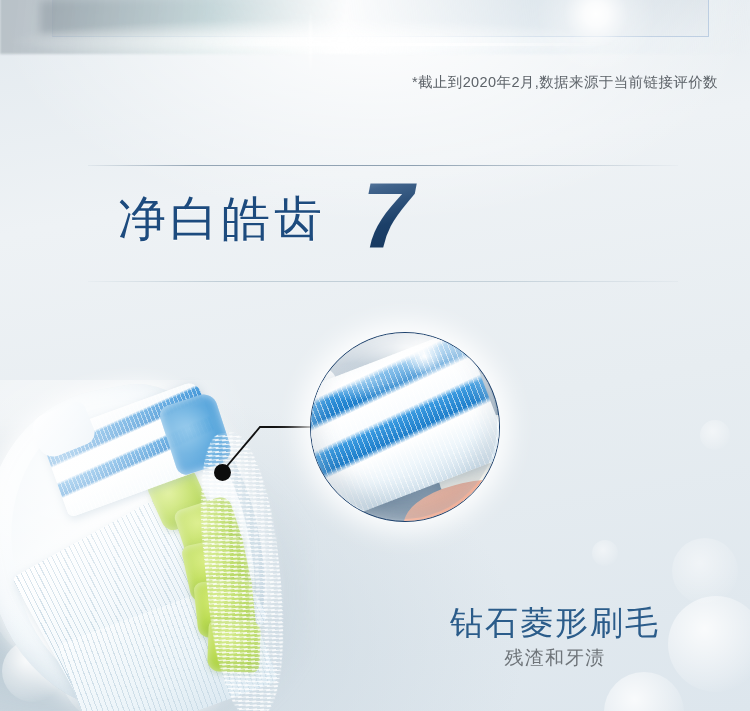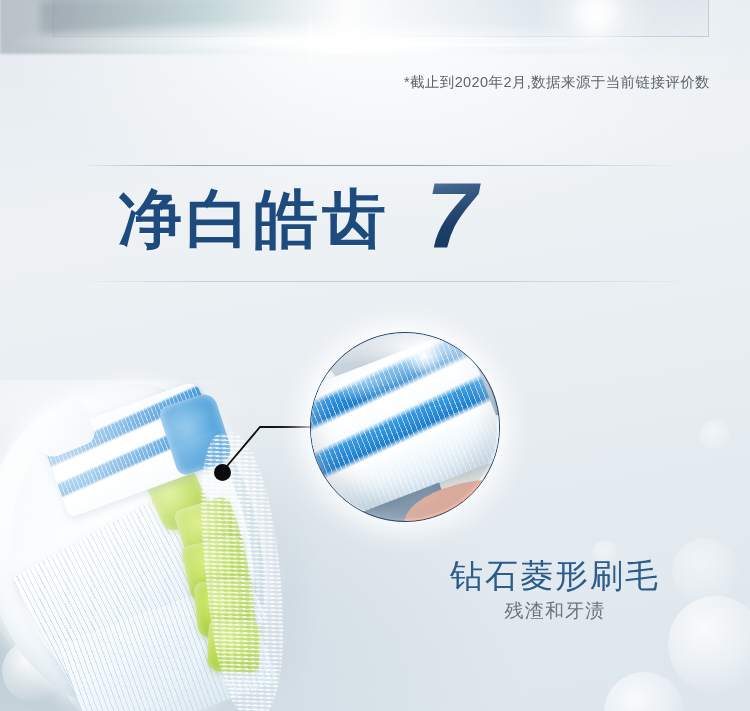--- a/index.html
+++ b/index.html
@@ -56,41 +56,41 @@
   .bk-soft{background:radial-gradient(circle at 38% 34%, rgba(255,255,255,.82), rgba(255,255,255,.22) 60%, rgba(255,255,255,0) 78%);}
   .bk-dim{background:radial-gradient(circle at 42% 38%, rgba(255,255,255,.5), rgba(255,255,255,.12) 62%, rgba(255,255,255,0) 80%);}
   .darkwash{
     position:absolute;left:-120px;top:430px;width:430px;height:340px;
     background:radial-gradient(ellipse at 42% 48%, rgba(160,180,192,.55) 0%, rgba(170,188,198,.28) 48%, rgba(180,196,206,0) 76%);
     filter:blur(6px);
   }
 
   
   .disclaimer{
-    position:absolute;right:40px;top:73px;
+    position:absolute;right:32px;top:73px;
     font-size:14.5px;color:#5d6369;letter-spacing:.4px;white-space:nowrap;
   }
 
   
   .rule{
     position:absolute;height:1px;
     background:linear-gradient(90deg, rgba(150,168,184,.12) 0%, rgba(118,140,160,.75) 18%, rgba(118,140,160,.8) 55%, rgba(150,168,184,.35) 88%, rgba(150,168,184,.05) 100%);
   }
   .rule-top{left:88px;top:165px;width:590px;}
   .rule-bottom{left:88px;top:281px;width:590px;
     background:linear-gradient(90deg, rgba(150,168,184,.05) 0%, rgba(150,172,186,.5) 22%, rgba(150,172,186,.45) 70%, rgba(150,168,184,.08) 100%);}
 
   
   .headline{
     position:absolute;left:118px;top:178px;height:82px;
     display:flex;align-items:center;
   }
   .hl-a{
-    font-size:64px;color:#1d4b7e;letter-spacing:4px;line-height:1;
-    font-weight:700;
+    font-size:48px;color:#1d4b7e;letter-spacing:4px;line-height:1;
+    font-weight:400;
     text-shadow:0 1px 1px rgba(255,255,255,.75);
   }
   .hl-seven{
     display:inline-block;font-size:92px;line-height:1;font-weight:700;
     font-style:italic;margin:0 4px 0 36px;padding-right:4px;
     background:linear-gradient(165deg,#7e9bba 0%,#41648c 22%,#1b3f68 58%,#16355a 100%);
     -webkit-background-clip:text;background-clip:text;color:transparent;
     transform:translateY(-4px);
   }
   .hl-b{
@@ -260,20 +260,21 @@
   .zc-sparkle{
     position:absolute;left:404px;top:336px;width:40px;height:40px;
     background:radial-gradient(circle, rgba(255,255,255,1) 0%, rgba(255,255,255,.6) 22%, rgba(255,255,255,0) 68%);
   }
 
   
   .copy{position:absolute;left:375px;top:558px;width:360px;text-align:center;}
   .copy-h1{
     font-size:33px;color:#2b5c8a;letter-spacing:2px;line-height:1.12;
     font-weight:400;
+    margin-top:47px;
   }
   .copy-h2{
     font-size:41px;color:#1c4878;letter-spacing:1px;line-height:1.2;
     font-weight:700;margin-top:4px;
   }
   .copy-sub{
     font-size:19px;color:#6e7479;letter-spacing:1.2px;line-height:1.45;
     margin-top:12px;font-weight:400;
   }
 </style>

